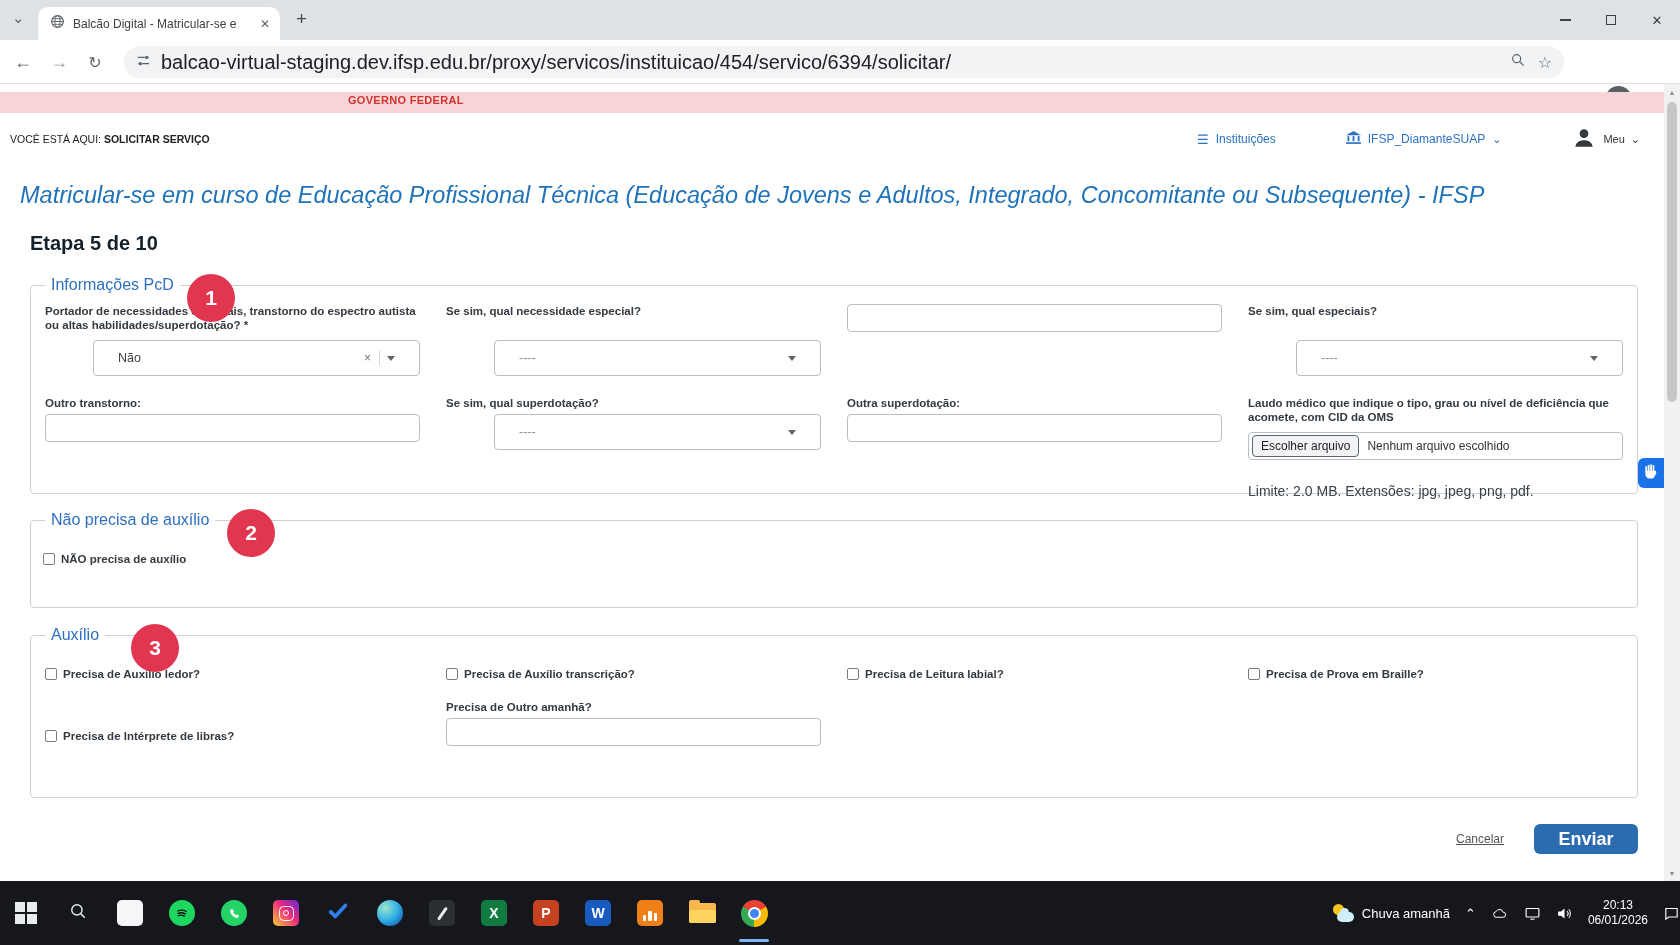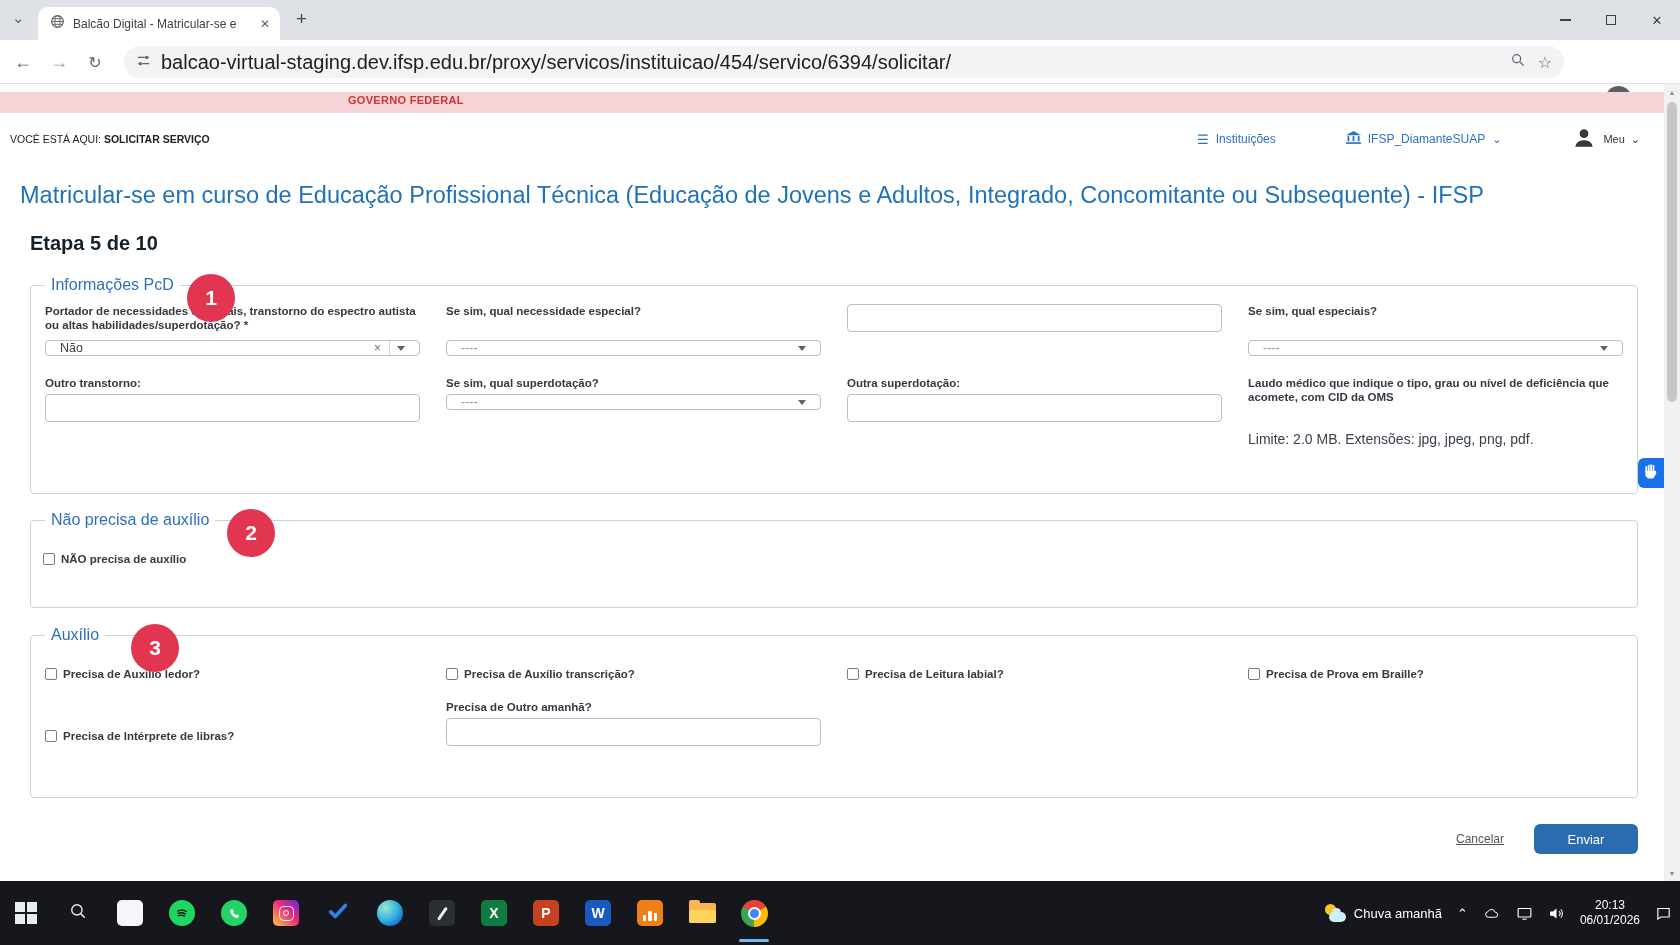--- a/index.html
+++ b/index.html
@@ -48,62 +48,62 @@
 
   .crumb-row{position:absolute;top:34px;left:10px;right:24px;height:26px;display:flex;align-items:center;justify-content:space-between;}
   .crumb{font-size:10.5px;color:#222;}
   .crumb b{font-weight:bold;}
   .nav-items{display:flex;align-items:center;gap:70px;}
   .nav-link{display:flex;align-items:center;gap:7px;font-size:12px;color:#2b72c2;}
   .nav-user{display:flex;align-items:center;gap:6px;font-size:11px;color:#333;}
   .chev{font-size:11px;color:inherit;}
   .list-ic{font-size:13px;color:#2b72c2;}
 
-  .page-title{position:absolute;top:90px;left:20px;right:16px;font-size:23.5px;color:#1f72b8;white-space:nowrap;overflow:hidden;}
+  .page-title{position:absolute;top:90px;left:20px;right:16px;font-size:23.5px;color:#1f72b8;white-space:nowrap;overflow:hidden;font-style:italic;}
   .step-title{position:absolute;top:140px;left:30px;font-size:20px;font-weight:bold;color:#14212b;}
 
   fieldset{position:absolute;left:30px;width:1608px;margin:0;background:#fff;
            border:1px solid #ccd2d8;border-radius:4px;padding:10px 12px 10px;}
   legend{font-size:16px;color:#2e6fc0;padding:0 6px;margin-left:2px;}
   .fs-pcd{top:184px;height:218px;}
   .fs-nao{top:419px;height:97px;padding-top:24px;}
   .fs-aux{top:534px;height:172px;padding-top:24px;}
   .badge{position:absolute;top:-20px;width:48px;height:48px;border-radius:50%;background:#e23650;color:#fff;
          font-size:21px;font-weight:bold;display:flex;align-items:center;justify-content:center;z-index:3;}
   .b1{left:156px;} .b2{left:196px;} .b3{left:100px;}
 
   .grid4{display:grid;grid-template-columns:repeat(4,1fr);column-gap:26px;padding:0 2px;}
   .row2{margin-top:20px;}
   .f-label{font-size:11.5px;font-weight:bold;color:#333a41;line-height:1.25;}
   .h2l{min-height:32px;}
   .mb4{margin-bottom:4px;}
   .text-input{width:100%;height:28px;border:1px solid #b7bec6;border-radius:4px;background:#fff;
               font-family:"Liberation Sans",sans-serif;font-size:13px;padding:0 8px;}
-  .select{height:16px;border:1px solid #b7bec6;border-radius:4px;background:#fff;display:flex;align-items:center;
-          padding:0 14px;font-size:12.5px;}
+  .select{height:36px;border:1px solid #b7bec6;border-radius:4px;background:#fff;display:flex;align-items:center;
+          padding:0 24px;font-size:12.5px;margin-left:48px;}
   .sel-value{flex:1;color:#3a3f45;}
   .sel-placeholder{color:#8a9099;}
   .clear-x{color:#6d747c;font-size:12px;margin-right:8px;}
   .sel-sep{width:1px;height:14px;background:#d4d8dd;margin-right:7px;}
   .caret{width:0;height:0;border-left:4px solid transparent;border-right:4px solid transparent;border-top:5px solid #5d646c;}
 
   .file-box{height:28px;border:1px solid #b7bec6;border-radius:4px;background:#fff;display:flex;align-items:center;gap:8px;padding:2px 6px 2px 3px;}
   .file-btn{height:22px;border:1px solid #5f666d;border-radius:4px;background:#f2f3f4;font-size:12px;color:#1c1e21;
             display:flex;align-items:center;padding:0 8px;white-space:nowrap;}
   .file-status{font-size:12px;color:#333;white-space:nowrap;overflow:hidden;}
   .file-hint{font-size:14px;color:#39424c;margin-top:23px;}
 
   .chk{display:flex;align-items:center;font-size:11.5px;font-weight:bold;color:#333a41;}
   .chk input{appearance:none;-webkit-appearance:none;width:12px;height:12px;border:1px solid #767d84;border-radius:2px;
              background:#fff;margin:0 6px 0 0;flex:none;}
   .libras{margin-top:26px;}
 
   .footer-actions{position:absolute;top:732px;right:26px;display:flex;align-items:center;gap:30px;}
   .cancel-link{font-size:12px;color:#555;text-decoration:underline;}
-  .submit-btn{width:104px;height:30px;border-radius:6px;background:#2b6cb0;color:#fff;font-size:13px;font-weight:normal;
+  .submit-btn{width:104px;height:30px;border-radius:6px;background:#2b6cb0;color:#fff;font-size:18px;font-weight:bold;
               display:flex;align-items:center;justify-content:center;}
 
   .a11y-widget{position:absolute;top:366px;right:0;width:26px;height:30px;background:#1b72e8;border-radius:6px 0 0 6px;
                display:flex;align-items:center;justify-content:center;}
 
   
   .taskbar{position:absolute;bottom:0;left:0;right:0;height:64px;background:#15171c;display:flex;align-items:center;color:#fff;}
   .tb-left{display:flex;align-items:center;height:100%;}
   .tb-slot{position:relative;width:52px;height:100%;display:flex;align-items:center;justify-content:center;}
   .start-grid{display:grid;grid-template-columns:10px 10px;grid-template-rows:10px 10px;gap:2px;}
@@ -130,21 +130,21 @@
   .folder-back{position:absolute;inset:0;background:#f8b64c;border-radius:2px;}
   .folder-tab{position:absolute;top:-3px;left:0;width:11px;height:5px;background:#f8b64c;border-radius:2px 2px 0 0;}
   .folder-front{position:absolute;left:0;right:0;bottom:0;height:13px;background:#ffd45e;border-radius:2px;}
   .chrome-ball{position:relative;width:27px;height:27px;border-radius:50%;
                background:conic-gradient(from 60deg,#fbbc05 0 120deg,#34a853 120deg 240deg,#ea4335 240deg 360deg);
                display:flex;align-items:center;justify-content:center;}
   .chrome-white{width:13px;height:13px;border-radius:50%;background:#fff;display:flex;align-items:center;justify-content:center;}
   .chrome-blue{width:9px;height:9px;border-radius:50%;background:#4285f4;}
   .active-line{position:absolute;bottom:3px;left:11px;width:30px;height:3px;background:#79b8f3;border-radius:2px;}
 
-  .tb-right{margin-left:auto;display:flex;align-items:center;gap:15px;padding-right:8px;height:100%;}
+  .tb-right{margin-left:auto;display:flex;align-items:center;gap:15px;height:100%;}
   .weather{display:flex;align-items:center;gap:8px;font-size:13px;color:#fff;}
   .wx-icon{position:relative;width:22px;height:18px;}
   .wx-sun{position:absolute;left:1px;top:0;width:11px;height:11px;border-radius:50%;background:#f8c51c;}
   .wx-cloud{position:absolute;right:0;bottom:0;width:17px;height:10px;background:#cfeefb;border-radius:6px;}
   .wx-cloud:before{content:"";position:absolute;left:3px;top:-4px;width:9px;height:9px;background:#cfeefb;border-radius:50%;}
   .tray-chev{font-size:13px;color:#fff;}
   .tray-ic{display:flex;align-items:center;justify-content:center;}
   .clock{font-size:12px;line-height:15px;text-align:center;color:#fff;}
 </style>
 </head>
@@ -300,20 +300,24 @@
             <span class="sel-value sel-placeholder">----</span>
             <span class="caret"></span>
           </div>
         </div>
         <div>
           <div class="f-label mb4">Outra superdotação:</div>
           <input class="text-input" type="text" style="">
         </div>
         <div>
           <div class="f-label h2l mb4">Laudo médico que indique o tipo, grau ou nível de deficiência que acomete, com CID da OMS</div>
+          <div class="file-box">
+            <span class="file-btn">Escolher arquivo</span>
+            <span class="file-status">Nenhum arquivo escolhido</span>
+          </div>
           <div class="file-hint">Limite: 2.0 MB. Extensões: jpg, jpeg, png, pdf.</div>
         </div>
       </div>
     </fieldset>
 
     <fieldset class="fs-nao">
       <legend><span>Não precisa de auxílio</span></legend>
       <div class="badge b2">2</div>
       <label class="chk">
         <input type="checkbox" style="">

